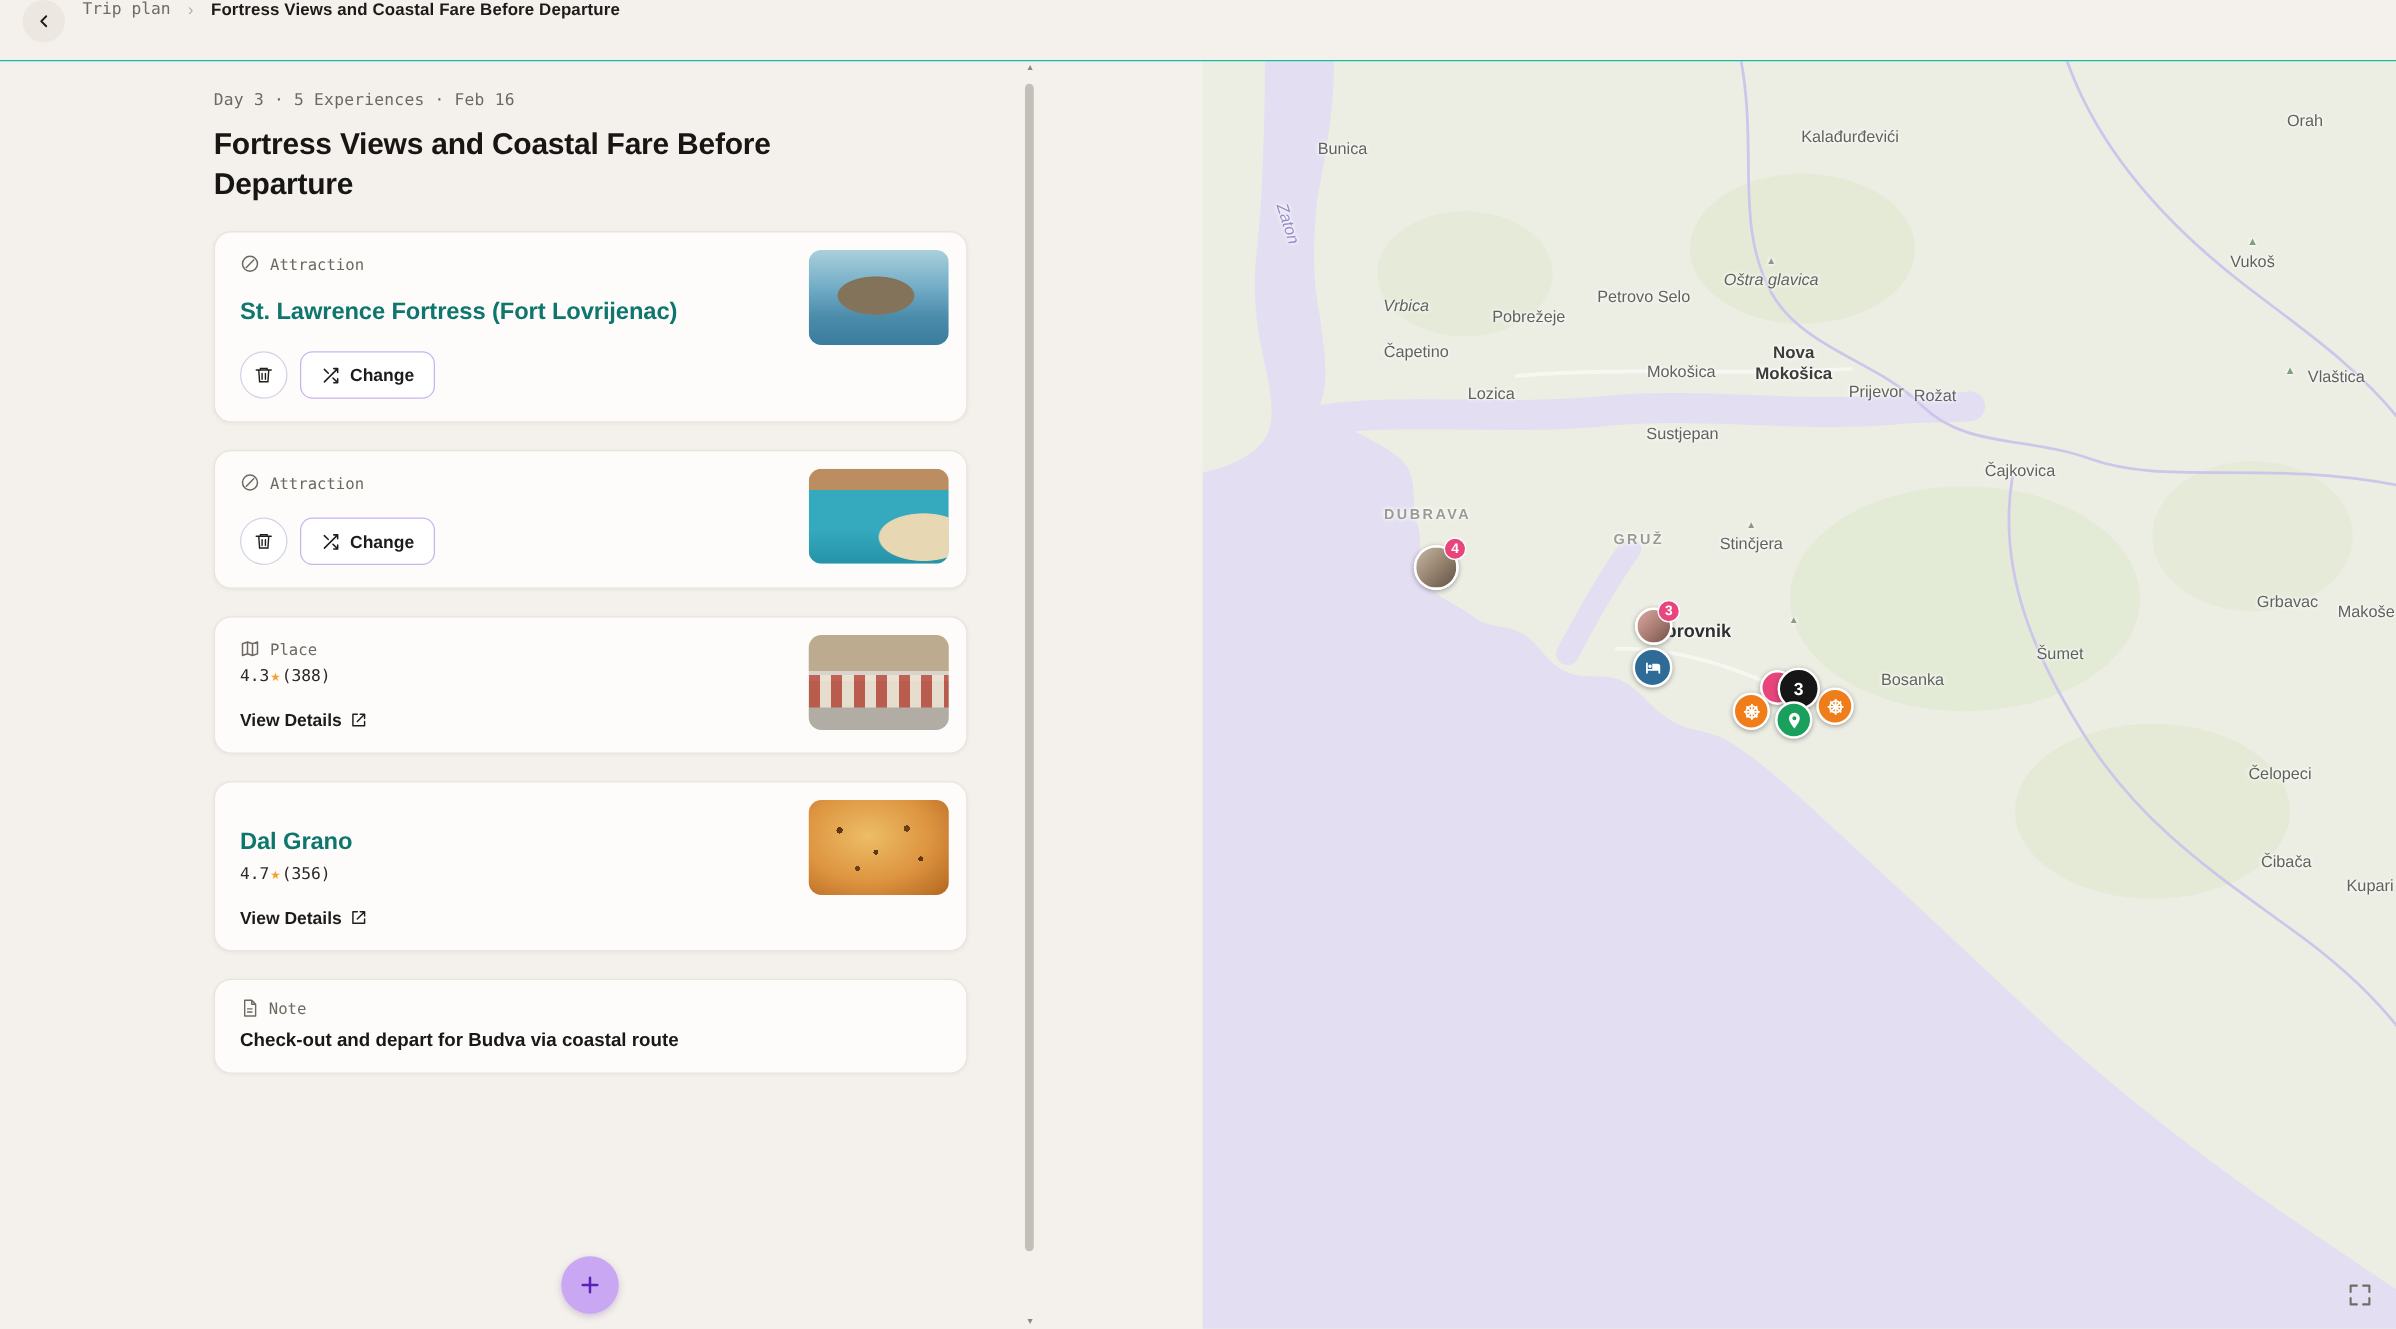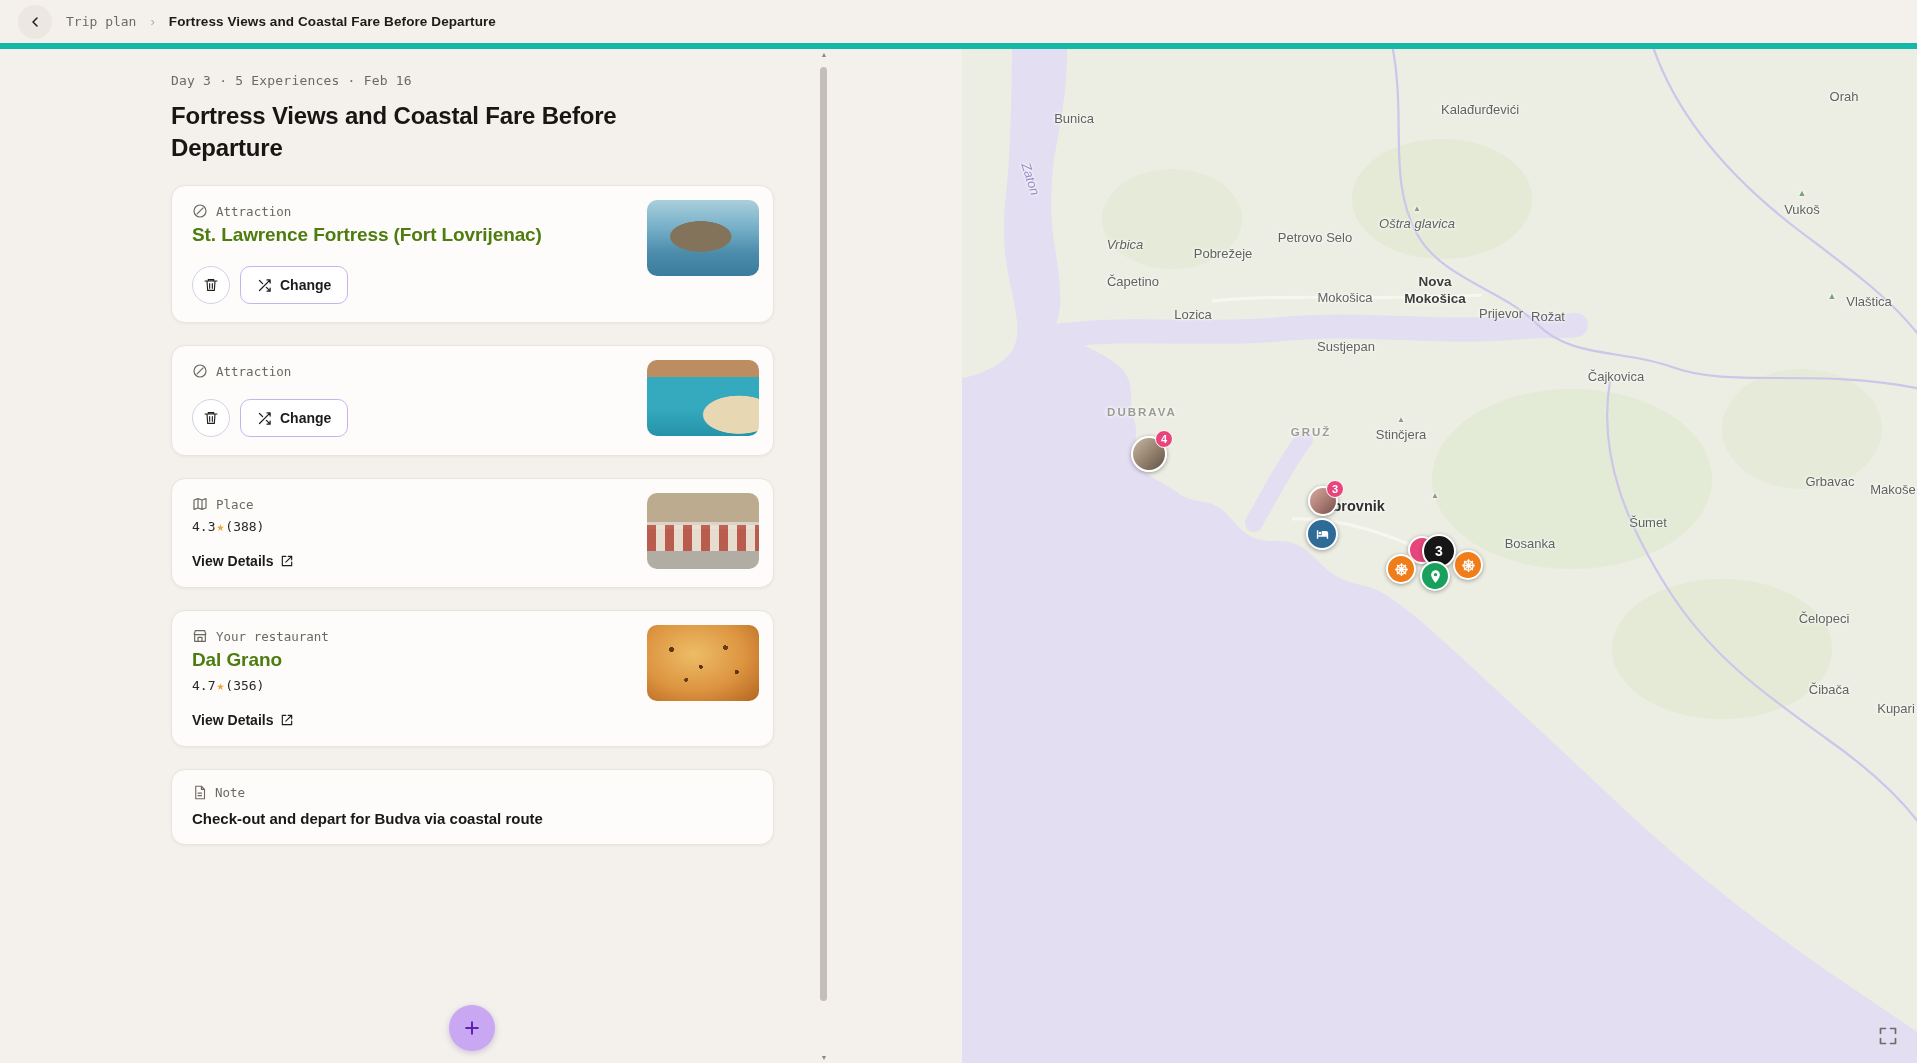--- a/index.html
+++ b/index.html
@@ -1,40 +1,40 @@
 <!DOCTYPE html>
 <html><head>
 <meta charset="utf-8">
 <style>
   * { margin:0; padding:0; box-sizing:border-box; }
   html,body { width:1917px; height:1063px; overflow:hidden; background:#f4f1ec;
               font-family:"Liberation Sans", sans-serif; color:#1d1b19; }
 
   
   .header { position:absolute; top:0; left:0; width:100%; height:49px; background:#f4f1ec;
-            border-bottom:6px solid #14b8a6; display:flex; align-items:center; gap:14px;
+            border-bottom:1px solid #14b8a6; display:flex; align-items:flex-start; gap:14px;
             padding:0 18px; z-index:40; }
   .back-btn { width:34px; height:34px; border-radius:50%; background:#ece8e1; border:none;
               display:flex; align-items:center; justify-content:center; cursor:pointer; flex:0 0 auto; }
   .crumb-root { font-family:"DejaVu Sans Mono", monospace; font-size:13px; color:#6f6b63; cursor:pointer; }
   .crumb-sep { color:#b3aea5; font-size:13px; }
   .crumb-current { font-size:13.5px; font-weight:700; color:#1d1b19; letter-spacing:.1px; }
 
   
   .left-panel { position:absolute; top:49px; left:0; width:962px; bottom:0; background:#f4f1ec; overflow:hidden; }
   .panel-content { width:603px; margin-left:171px; padding-top:24px; }
   .meta-line { font-family:"DejaVu Sans Mono", monospace; font-size:13px; color:#6d6962; letter-spacing:.2px; }
   .page-title { margin-top:12px; font-size:24px; line-height:1.32; font-weight:700; color:#171614; max-width:500px; letter-spacing:-.2px; }
 
   .card { position:relative; margin-top:22px; background:#fdfcfa; border:1px solid #e9e4dd;
           border-radius:14px; padding:17px 20px 18px 20px; box-shadow:0 1px 3px rgba(40,35,25,.05); cursor:pointer; }
   .type-row { display:flex; align-items:center; gap:8px; color:#6d6962;
               font-family:"DejaVu Sans Mono", monospace; font-size:12.5px; }
   .type-row svg { flex:0 0 auto; }
-  .card-title { margin-top:5px; font-size:19px; font-weight:700; color:#4d7c0f; max-width:390px; letter-spacing:-.1px; }
+  .card-title { margin-top:20px; font-size:19px; font-weight:700; color:#0f766e; max-width:390px; letter-spacing:-.1px; }
   .thumb { position:absolute; top:14px; right:14px; width:112px; height:76px; border-radius:10px; overflow:hidden; }
   .thumb-fortress { background:
       radial-gradient(ellipse 52px 26px at 48% 48%, #83735a 0 58%, rgba(131,115,90,0) 60%),
       linear-gradient(180deg,#aacfdc 0%,#74aec7 38%,#4b8cab 70%,#3a7c9d 100%); }
   .thumb-beach { background:
       radial-gradient(ellipse 64px 34px at 82% 72%, #e7d7b2 0 55%, rgba(231,215,178,0) 57%),
       linear-gradient(180deg,#bb8d60 0 22%, #35a9bd 22% 64%, #2593a9 100%); }
   .thumb-market { background: linear-gradient(180deg,#bcab8e 0 38%, #d9d4cb 38% 48%, #b2ada4 48% 100%); }
   .thumb-market::after { content:""; position:absolute; left:0; right:0; top:42%; height:34%;
       background:repeating-linear-gradient(90deg, rgba(186,78,62,.85) 0 9px, rgba(236,226,210,.9) 9px 18px); }
@@ -183,26 +183,20 @@
       <div class="thumb thumb-market"></div>
       <div class="view-details">
         <span>View Details</span>
         <svg width="14" height="14" viewBox="0 0 24 24" fill="none" stroke="#211f1c" stroke-width="2" stroke-linecap="round" stroke-linejoin="round">
             <path d="M14 4h6v6M10 14L20 4M20 14v6H4V4h6"></path>
           </svg>
       </div>
     </div>
 
     <div class="card">
-      <div class="type-row">
-        <svg width="16" height="16" viewBox="0 0 24 24" fill="none" stroke="#6d6962" stroke-width="1.8" stroke-linejoin="round">
-            <path d="M4 10v10h16V10M3 10l2-6h14l2 6M3 10h18M9 20v-6h6v6"></path>
-          </svg>
-        <span>Your restaurant</span>
-      </div>
       <div class="card-title">Dal Grano</div>
       <div class="rating-row">
         <span>4.7</span>
         <span class="star">★</span>
         <span>(356)</span>
       </div>
       <div class="thumb thumb-food"></div>
       <div class="view-details">
         <span>View Details</span>
         <svg width="14" height="14" viewBox="0 0 24 24" fill="none" stroke="#211f1c" stroke-width="2" stroke-linecap="round" stroke-linejoin="round">

